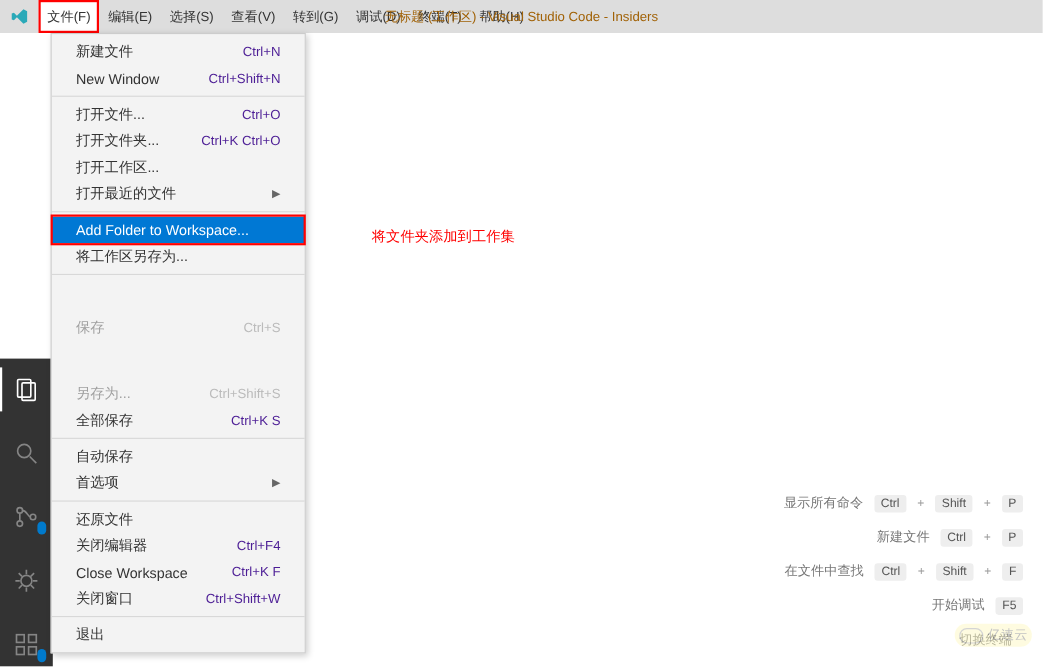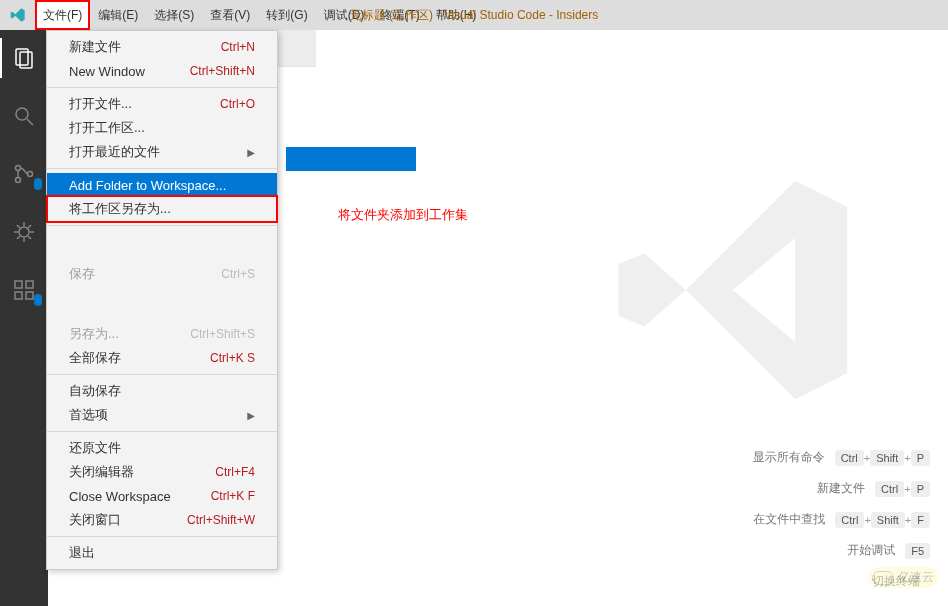--- a/index.html
+++ b/index.html
@@ -7,48 +7,48 @@
     
     .titlebar { height: 30px; background: #dddddd; display: flex; align-items: center; font-size: 12px; color: #333; }
     .titlebar .logo { width: 35px; display: flex; align-items: center; justify-content: center; }
     .titlebar .logo svg { width: 16px; height: 16px; }
     .menubar { display: flex; align-items: center; height: 100%; }
     .menubar .menu-item { padding: 0 8px; height: 100%; display: flex; align-items: center; cursor: pointer; }
     .menubar .menu-item.active { background: #fff; }
     .menubar .file-highlight { border: 2px solid #ff0000; padding: 0 6px; }
     .title-text { position: absolute; left: 50%; transform: translateX(-50%); color: #a16207; text-align: right; }
     
-    .main { display: flex; height: calc(100% - 30px); }
+    .main { display: flex; height: calc(100% - 30px); align-items: flex-end; }
     .activity-bar { width: 48px; background: #333333; display: flex; flex-direction: column; align-items: center; padding-top: 8px; gap: 18px; }
     .activity-bar .ab-icon { width: 48px; height: 40px; display: flex; align-items: center; justify-content: center; position: relative; color: #858585; }
     .activity-bar .ab-icon.active { color: #fff; }
     .activity-bar .ab-icon.active::before { content: ""; position: absolute; left: 0; top: 0; bottom: 0; width: 2px; background: #fff; }
     .activity-bar svg { width: 24px; height: 24px; fill: none; stroke: currentColor; stroke-width: 1.5; }
     .badge { position: absolute; bottom: 4px; right: 6px; background: #007acc; color: #fff; font-size: 9px; border-radius: 8px; padding: 0 4px; line-height: 12px; min-width: 8px; height: 12px; }
     
     .editor-area { flex: 1; background: #ffffff; position: relative; }
     .welcome-button-stub { position: absolute; top: 117px; left: 238px; width: 130px; height: 24px; background: #0078d4; }
     .tab-stub { position: absolute; top: 0; left: 0; width: 268px; height: 37px; background: #ececec; border-bottom: 1px solid #e5e5e5; }
     
     .dropdown { position: absolute; top: 30px; left: 46px; width: 232px; background: #f3f3f3; border: 1px solid #ccc; box-shadow: 2px 2px 6px rgba(0,0,0,0.2); z-index: 100; padding: 4px 0; }
     .dropdown .dd-item { display: flex; justify-content: space-between; align-items: center; padding: 4px 22px 4px 22px; font-size: 13px; color: #333; cursor: pointer; height: 24px; }
     .dropdown .dd-item.disabled { color: #a0a0a0; margin-top: 36px; }
-    .dropdown .dd-item .shortcut { color: #b91c1c; font-size: 12px; }
+    .dropdown .dd-item .shortcut { color: #4c1d95; font-size: 12px; }
     .dropdown .dd-item.disabled .shortcut { color: #bbb; }
     .dropdown .dd-item .chevron { color: #666; font-size: 10px; }
     .dropdown .dd-item.selected { background: #0078d4; color: #fff; }
     .dropdown .dd-sep { height: 1px; background: #d8d8d8; margin: 4px 0; }
     .dropdown-highlight { position: absolute; border: 2px solid #ff0000; left: -1px; right: -1px; height: 28px; top: 170px; pointer-events: none; }
     
     .annotation { position: absolute; top: 206px; left: 290px; color: #ff0000; font-size: 13px; z-index: 101; margin-left: 48px; }
     
     .hints { position: absolute; right: 18px; bottom: 16px; display: flex; flex-direction: column; gap: 14px; align-items: flex-end; }
     .hint-row { display: flex; align-items: center; gap: 10px; font-size: 12px; color: #777; }
     .hint-label { color: #777; }
-    .keys { display: flex; align-items: center; gap: 0; }
+    .keys { display: flex; align-items: center; gap: 10px; }
     .key { background: #eeeeee; border-radius: 3px; padding: 2px 6px; font-size: 11px; color: #555; }
     .plus { color: #999; font-size: 11px; }
     
     .watermark-logo { position: absolute; right: 80px; top: 130px; opacity: 0.06; pointer-events: none; }
     .watermark-logo svg { width: 260px; height: 260px; fill: #000; }
     
     .brand { position: absolute; right: 10px; bottom: 18px; opacity: 0.5; font-size: 12px; color: #888; display: flex; align-items: center; gap: 4px; background:#fef9c3; padding:2px 4px; border-radius:10px;}
     .brand .cloud { width: 22px; height: 14px; border: 1.5px solid #aaa; border-radius: 10px; position: relative; }
   </style>
 </head>
@@ -198,20 +198,24 @@
     <div class="dd-item">
       <span>New Window</span>
       <span class="shortcut">Ctrl+Shift+N</span>
     </div>
     <div class="dd-sep"></div>
     <div class="dd-item">
       <span>打开文件...</span>
       <span class="shortcut">Ctrl+O</span>
     </div>
     <div class="dd-item">
+      <span>打开文件夹...</span>
+      <span class="shortcut">Ctrl+K Ctrl+O</span>
+    </div>
+    <div class="dd-item">
       <span>打开工作区...</span>
     </div>
     <div class="dd-item">
       <span>打开最近的文件</span>
       <span class="chevron">▶</span>
     </div>
     <div class="dd-sep"></div>
     <div class="dd-item selected">
       <span>Add Folder to Workspace...</span>
     </div>

